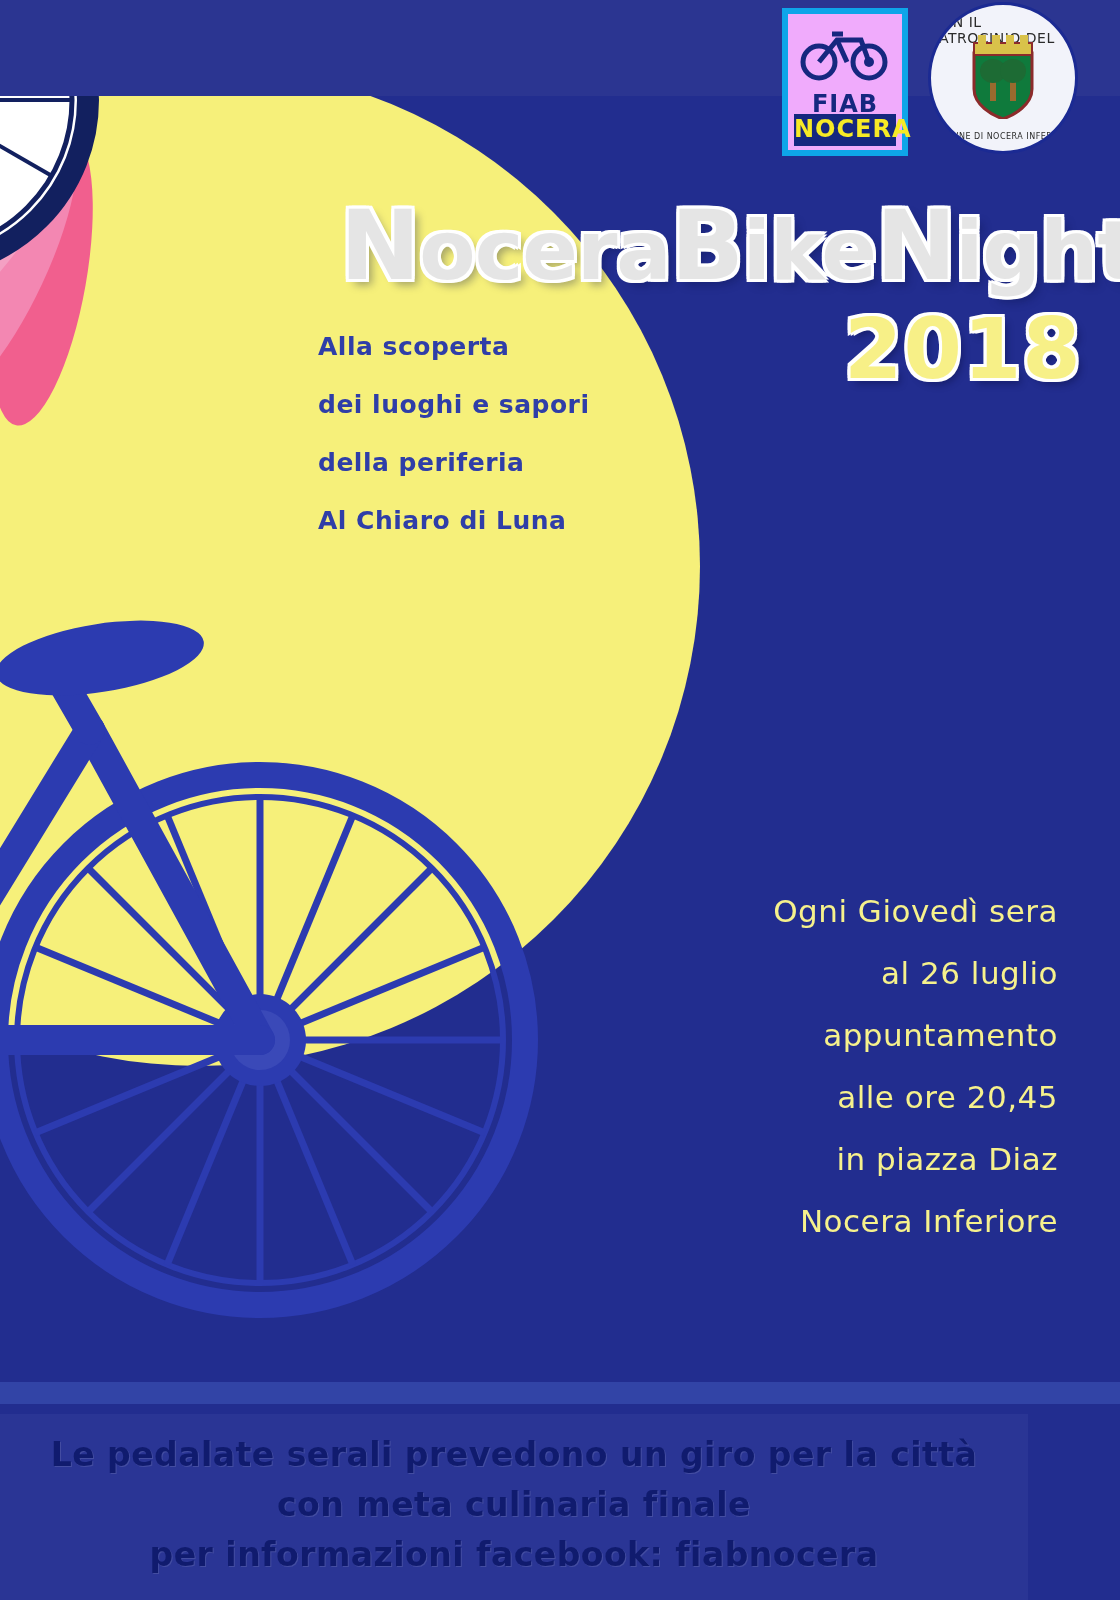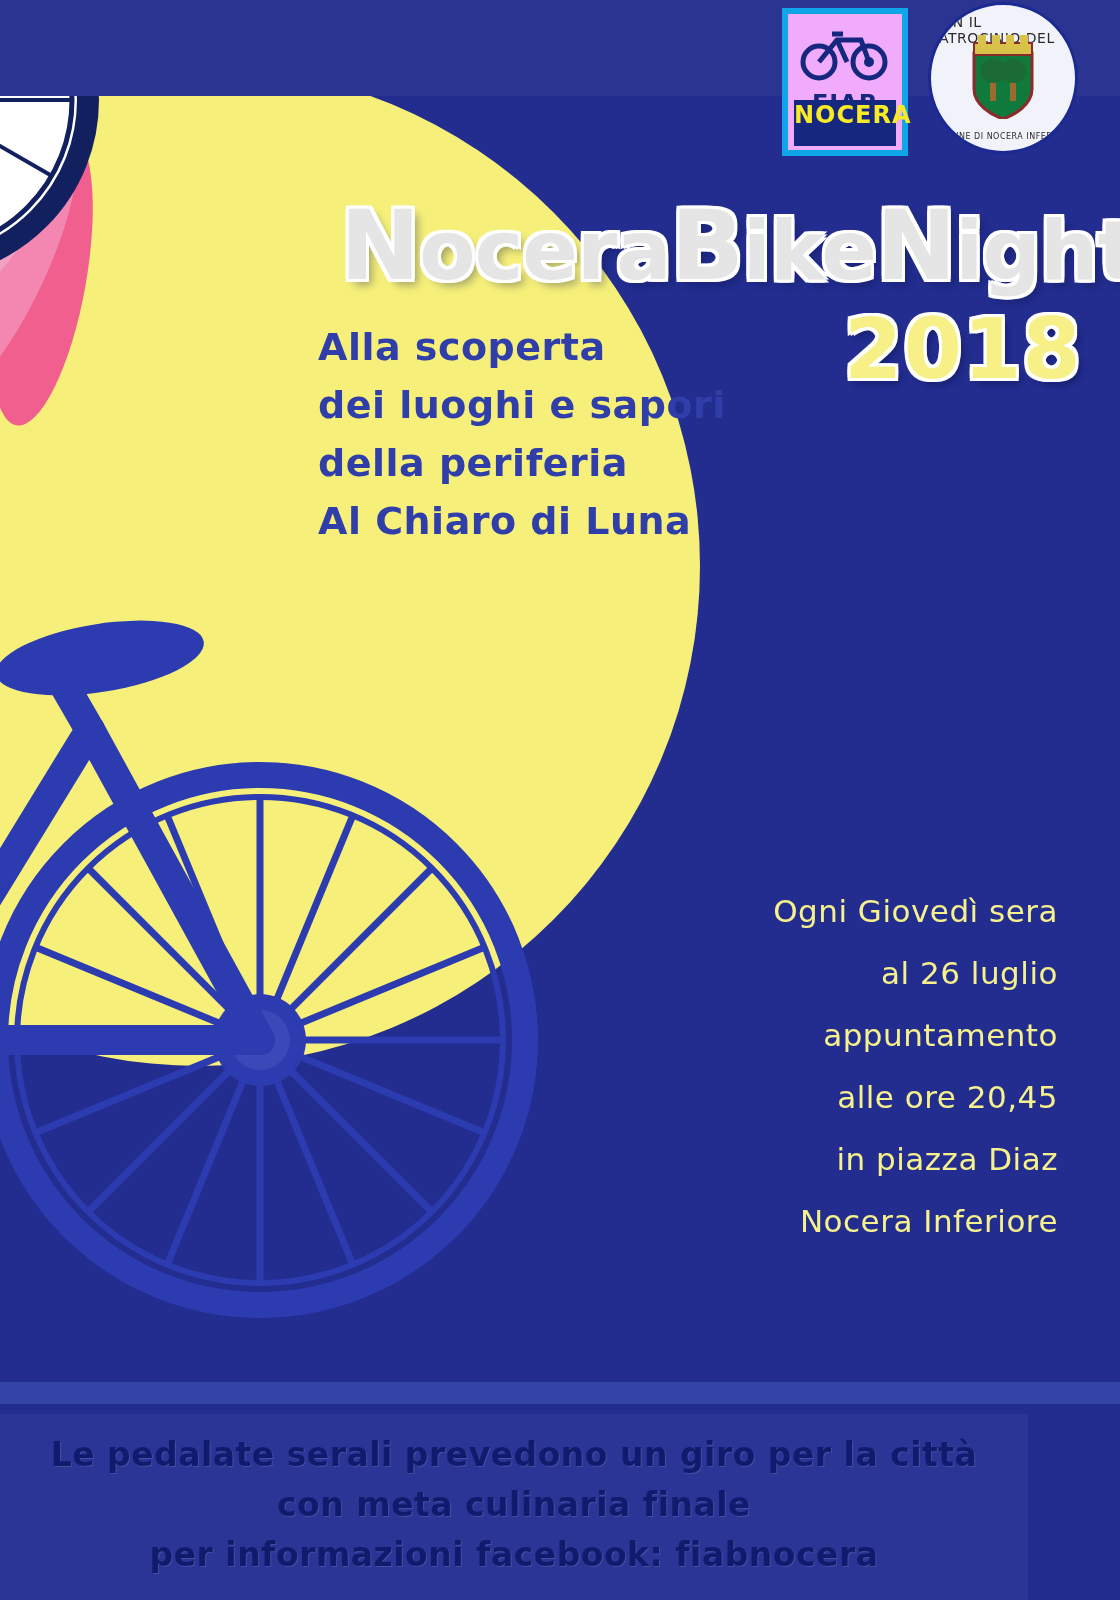--- a/index.html
+++ b/index.html
@@ -76,21 +76,21 @@
   }
   .fiab-txt2 {
     position: absolute;
     bottom: 4px; left: 6px; right: 6px;
     background: #16277f;
     color: #f7ea26;
     text-align: center;
     font-weight: bold;
     font-size: 24px;
     letter-spacing: 1px;
-    padding: 1px 0 17px;
+    padding: 1px 0 3px;
   }
 
   .comune-logo {
     position: absolute;
     top: 2px; left: 928px;
     width: 150px; height: 152px;
     border-radius: 50%;
     background: #f2f3fa;
     border: 3px solid #1b2a93;
     z-index: 7;
@@ -178,21 +178,21 @@
     text-align: center;
   }
 
   
   .subtitle {
     position: absolute;
     top: 318px; left: 318px;
     z-index: 5;
     color: #2f3ea8;
     font-weight: bold;
-    font-size: 38px;
+    font-size: 25px;
     line-height: 58px;
     letter-spacing: 0.5px;
   }
 
   
   .schedule {
     position: absolute;
     top: 880px; right: 62px;
     z-index: 5;
     text-align: right;

